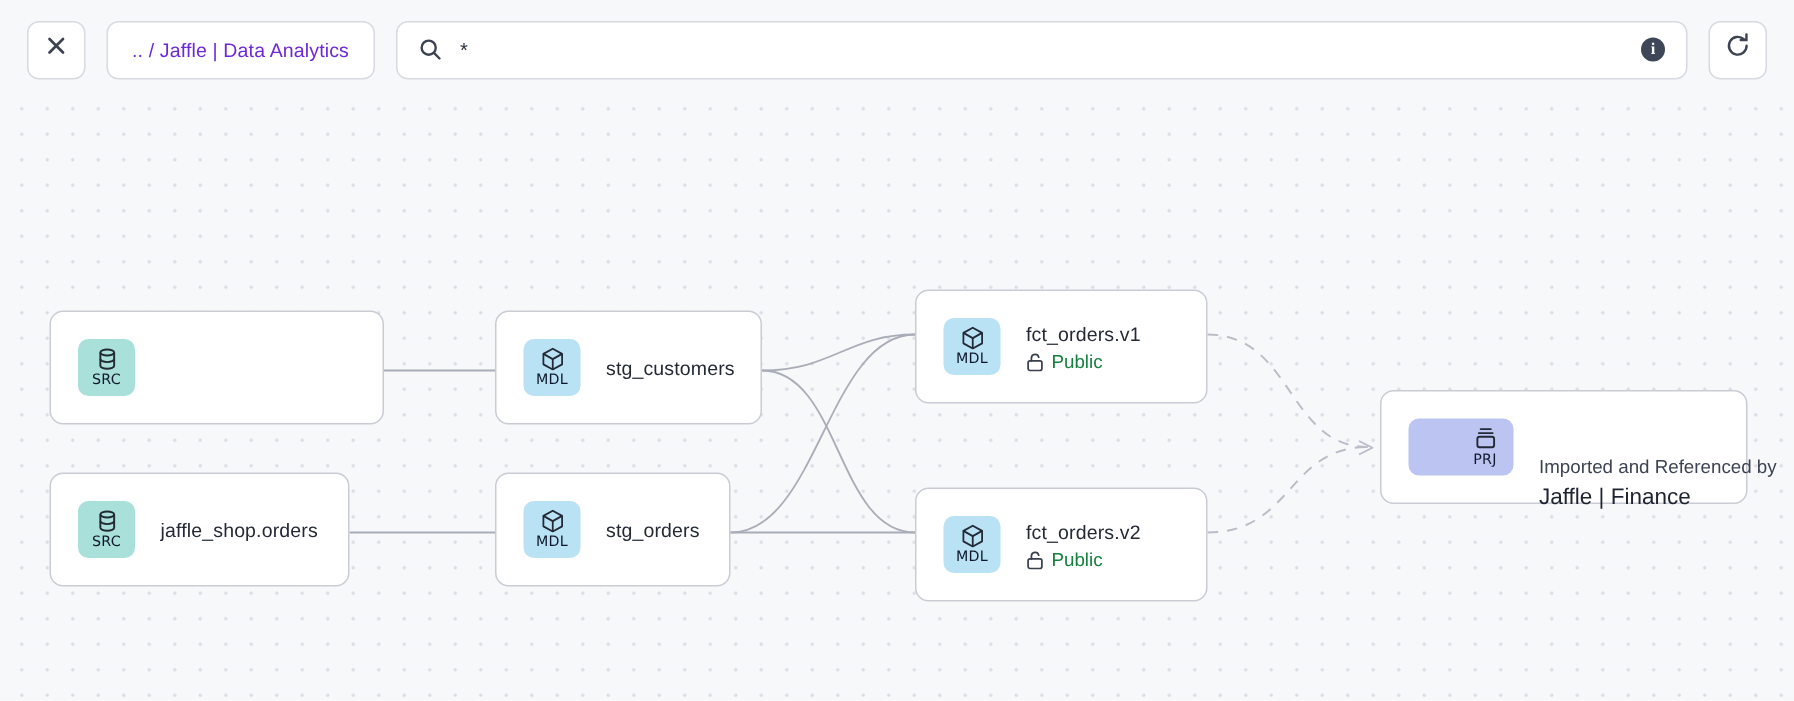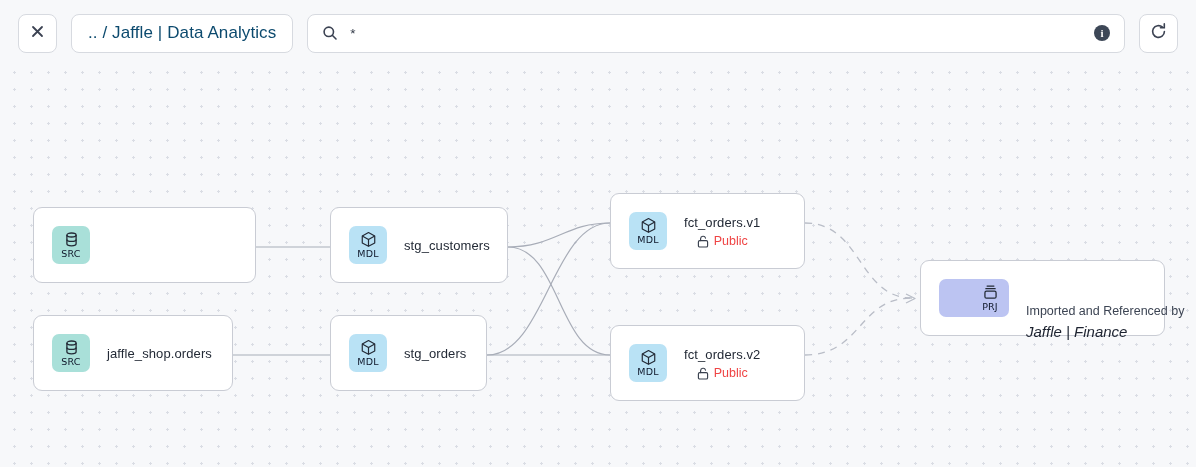--- a/index.html
+++ b/index.html
@@ -42,22 +42,22 @@
     display: flex;
     align-items: center;
     justify-content: center;
     box-sizing: border-box;
     cursor: pointer;
     color: #3b4252;
   }
   .tb-btn.square { width: 39px; }
   .breadcrumb {
     padding: 0 16px;
-    font-size: 17px;
-    color: #0c4a6e;
+    font-size: 13px;
+    color: #6d28d9;
     white-space: nowrap;
     letter-spacing: 0.1px;
   }
   .search-wrap {
     flex: 1;
     position: relative;
     height: 39px;
     background: #ffffff;
     border: 1px solid #d7dae0;
     border-radius: 8px;
@@ -154,40 +154,38 @@
     color: #232a36;
     line-height: 19px;
     white-space: nowrap;
     letter-spacing: 0.1px;
   }
   .node-sub {
     display: flex;
     align-items: center;
     gap: 5px;
     font-size: 12.5px;
-    color: #ef4444;
+    color: #15803d;
     line-height: 17px;
     margin-top: 1px;
-    justify-content: center;
   }
   .node-sub svg { display: block; flex: 0 0 auto; }
   .node-over {
     font-size: 12.5px;
     color: #3c4453;
     line-height: 17px;
     white-space: nowrap;
     margin-top: 48px;
   }
   .node-under {
     font-size: 15px;
     color: #1d2330;
     line-height: 21px;
     white-space: nowrap;
     margin-top: 1px;
-    font-style: italic;
   }
 </style>
 </head>
 <body>
 
 <div id="app">
 
   <div class="toolbar">
 
     <div class="tb-btn square">

